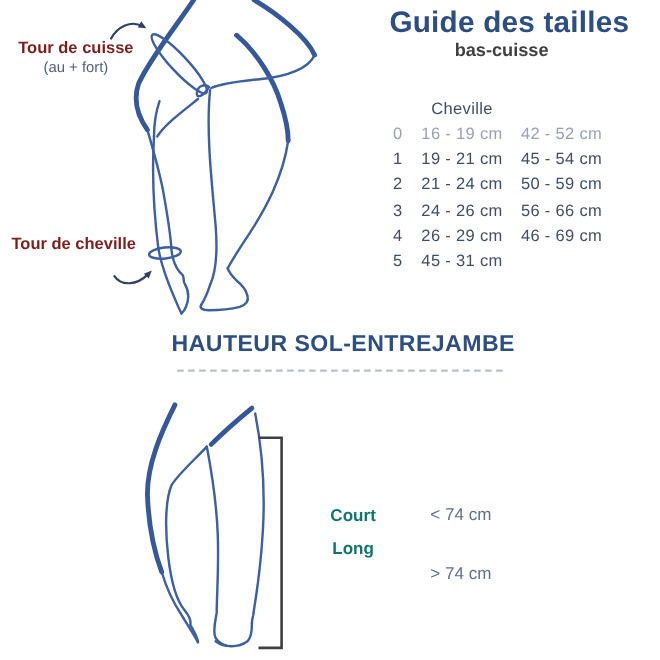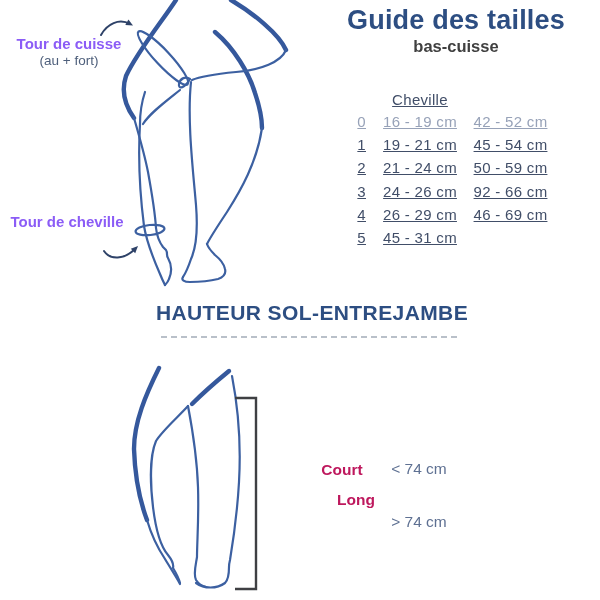--- a/index.html
+++ b/index.html
@@ -2,38 +2,38 @@
 <html><head>
 <meta charset="utf-8">
 <style>
   html,body{margin:0;padding:0;background:#ffffff;}
   #screen{
     position:relative;width:600px;height:600px;background:#ffffff;overflow:hidden;
     font-family:"Liberation Sans",sans-serif;
   }
   .abs{position:absolute;}
   
-  .anno-label{font-weight:bold;font-size:15px;color:#8b5cf6;text-align:center;white-space:nowrap;}
+  .anno-label{font-weight:bold;font-size:15px;color:#7f1d1d;text-align:center;white-space:nowrap;}
   .anno-sub{font-size:13.5px;color:#4e5f7b;text-align:center;white-space:nowrap;}
   
-  .guide-title{left:340px;top:5px;width:232px;text-align:center;font-size:27px;font-weight:bold;color:#2d4e82;letter-spacing:0.2px;}
+  .guide-title{left:340px;top:5px;width:232px;text-align:right;font-size:27px;font-weight:bold;color:#2d4e82;letter-spacing:0.2px;}
   .guide-subtitle{left:340px;top:37px;width:232px;text-align:center;font-size:16.5px;font-weight:bold;color:#404040;}
   
   .size-table{left:338px;top:88px;width:221px;font-size:15px;color:#414e68;letter-spacing:0.3px;}
-  .t-row{display:flex;height:23.2px;align-items:center;text-decoration:underline;}
+  .t-row{display:flex;height:23.2px;align-items:center;}
   .t-head{height:22px;}
   .c-size{width:40px;text-align:right;padding-right:12px;box-sizing:border-box;}
   .c-chev{width:84px;text-align:center;}
   .c-cuis{width:97px;text-align:center;}
   .muted{color:#97a2b8;}
   
   .section-title{left:20px;top:301px;width:584px;text-align:center;font-size:21px;font-weight:bold;color:#2d4e82;letter-spacing:0.4px;}
   .dashed-divider{left:161px;top:336px;width:296px;height:0;border-top:2px dashed #b9c0c9;}
   
-  .fit-label{width:54px;text-align:center;font-weight:bold;font-size:15.5px;color:#be185d;margin-left:21px;}
+  .fit-label{width:54px;text-align:center;font-weight:bold;font-size:15.5px;color:#0f766e;}
   .fit-value{width:78px;text-align:center;font-size:15.5px;color:#5e7092;}
   
   .leg-stroke{fill:none;stroke:#3c60a1;stroke-width:2.2;stroke-linecap:round;stroke-linejoin:round;}
   .leg-thick{stroke:#35589c;stroke-width:4.4;}
   .arrow-stroke{fill:none;stroke:#2e4268;stroke-width:2;stroke-linecap:round;}
   .arrow-head{fill:#2e4268;stroke:none;}
   .bracket{fill:none;stroke:#3f4043;stroke-width:2.4;}
 </style>
 </head>
 <body>
@@ -90,21 +90,21 @@
       <div class="c-cuis">45 - 54 cm</div>
     </div>
     <div class="t-row">
       <div class="c-size">2</div>
       <div class="c-chev">21 - 24 cm</div>
       <div class="c-cuis">50 - 59 cm</div>
     </div>
     <div class="t-row">
       <div class="c-size">3</div>
       <div class="c-chev">24 - 26 cm</div>
-      <div class="c-cuis">92 - 66 cm</div>
+      <div class="c-cuis">56 - 66 cm</div>
     </div>
     <div class="t-row">
       <div class="c-size">4</div>
       <div class="c-chev">26 - 29 cm</div>
       <div class="c-cuis">46 - 69 cm</div>
     </div>
     <div class="t-row">
       <div class="c-size">5</div>
       <div class="c-chev">45 - 31 cm</div>
     </div>
@@ -121,16 +121,16 @@
       <path class="leg-stroke" d="M 88,54 C 77,66 62,79 56,89 C 50,103 50,130 53,155 C 56,180 62,196 68,203 C 72,208 74,212 73,216 C 76,221 79,227 80,231"></path>
       <path class="leg-stroke" d="M 88,54 C 92,75 97,105 98,135 C 99,165 97,190 97,205 C 96,212 93,222 96,228 C 98,231 102,234 106,235"></path>
       <path class="leg-stroke" d="M 96,231 C 104,237 117,237 125,231 C 128,228 129,222 129,215"></path>
       <path class="leg-stroke" d="M 132,24 C 138,55 141,95 139,130 C 137,165 133,190 130,208 C 129,212 129,214 129,215"></path>
     </g>
     <path class="bracket" d="M 135,46 L 156,46 L 156,237 L 135,237"></path>
   </svg>
 
   <div class="abs fit-label" style="left:294px;top:461px;">Court</div>
   <div class="abs fit-value" style="left:380px;top:460px;">&lt; 74 cm</div>
-  <div class="abs fit-label" style="left:308px;top:491px;">Long</div>
+  <div class="abs fit-label" style="left:294px;top:491px;">Long</div>
   <div class="abs fit-value" style="left:380px;top:489px;margin-top:24px;">&gt; 74 cm</div>
 
 </div>
 
 </body></html>

